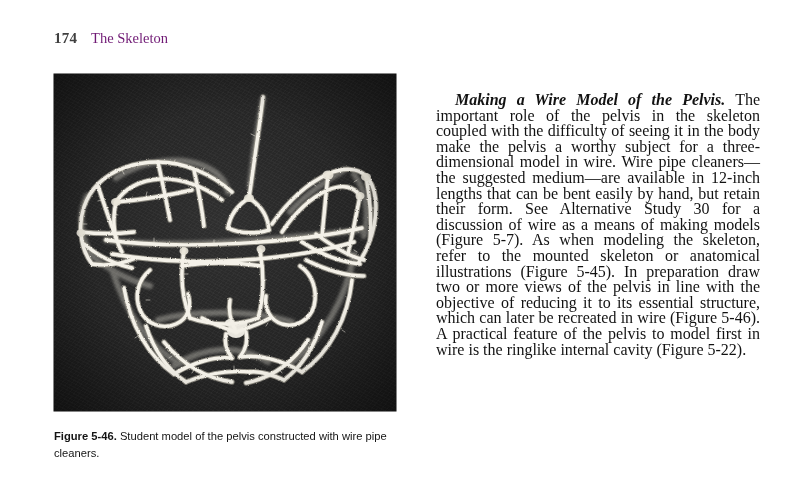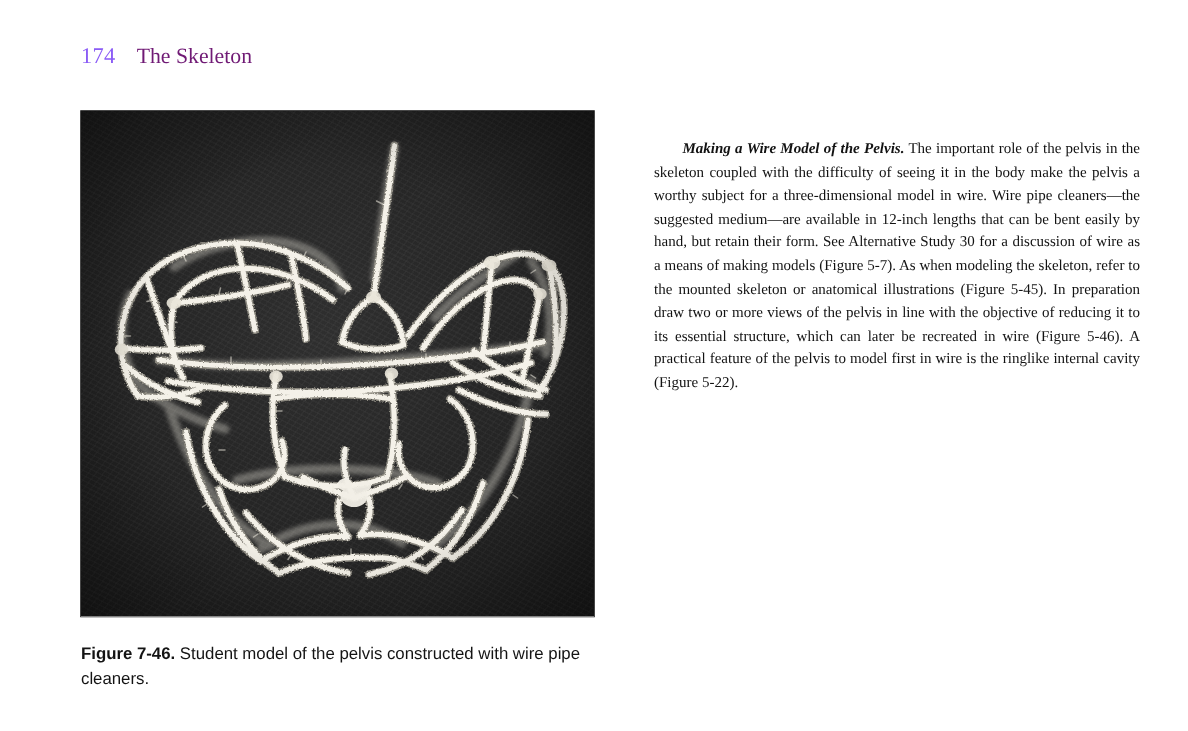--- a/index.html
+++ b/index.html
@@ -20,23 +20,23 @@
   #running-head {
     position: absolute;
     left: 54px;
     top: 30px;
     display: flex;
     align-items: baseline;
     font-family: "Liberation Serif", serif;
   }
   #running-head .folio {
     font-size: 15px;
-    font-weight: normal;
+    font-weight: bold;
     letter-spacing: 0.2px;
-    color: #8b5cf6;
+    color: #404040;
   }
   #running-head .head-title {
     font-size: 14.5px;
     font-weight: normal;
     margin-left: 14px;
     color: #701a75;
   }
 
   
   #figure-block {
@@ -95,21 +95,21 @@
     font-weight: bold;
   }
 
   
   #body-column {
     position: absolute;
     left: 436px;
     top: 92px;
     width: 324px;
     font-family: "Liberation Serif", serif;
-    font-size: 10px;
+    font-size: 16px;
     line-height: 15.6px;
     color: #121212;
     text-align: justify;
     text-justify: inter-word;
   }
   #body-column p {
     margin: 0;
     text-indent: 19px;
   }
   #body-column .run-in {
@@ -298,19 +298,19 @@
         <ellipse cx="207" cy="175" rx="4.5" ry="4"></ellipse>
       </g>
     </svg>
 
     <div id="photo-grain"></div>
     <div id="photo-vignette"></div>
   </div>
 </div>
 
 <div id="figure-caption">
-  <span class="cap-label">Figure 7-46.</span>
+  <span class="cap-label">Figure 5-46.</span>
   <span>Student model of the pelvis constructed with wire pipe cleaners.</span>
 </div>
 
 <div id="body-column">
   <p><span class="run-in">Making a Wire Model of the Pelvis.</span> <span>The important role of the pelvis in the skeleton coupled with the difficulty of seeing it in the body make the pelvis a worthy subject for a three-dimensional model in wire. Wire pipe cleaners—the suggested medium—are available in 12-inch lengths that can be bent easily by hand, but retain their form. See Alternative Study 30 for a discussion of wire as a means of making models (Figure 5-7). As when modeling the skeleton, refer to the mounted skeleton or anatomical illustrations (Figure 5-45). In preparation draw two or more views of the pelvis in line with the objective of reducing it to its essential structure, which can later be recreated in wire (Figure 5-46). A practical feature of the pelvis to model first in wire is the ringlike internal cavity (Figure 5-22).</span></p>
 </div>
 
 </body></html>

